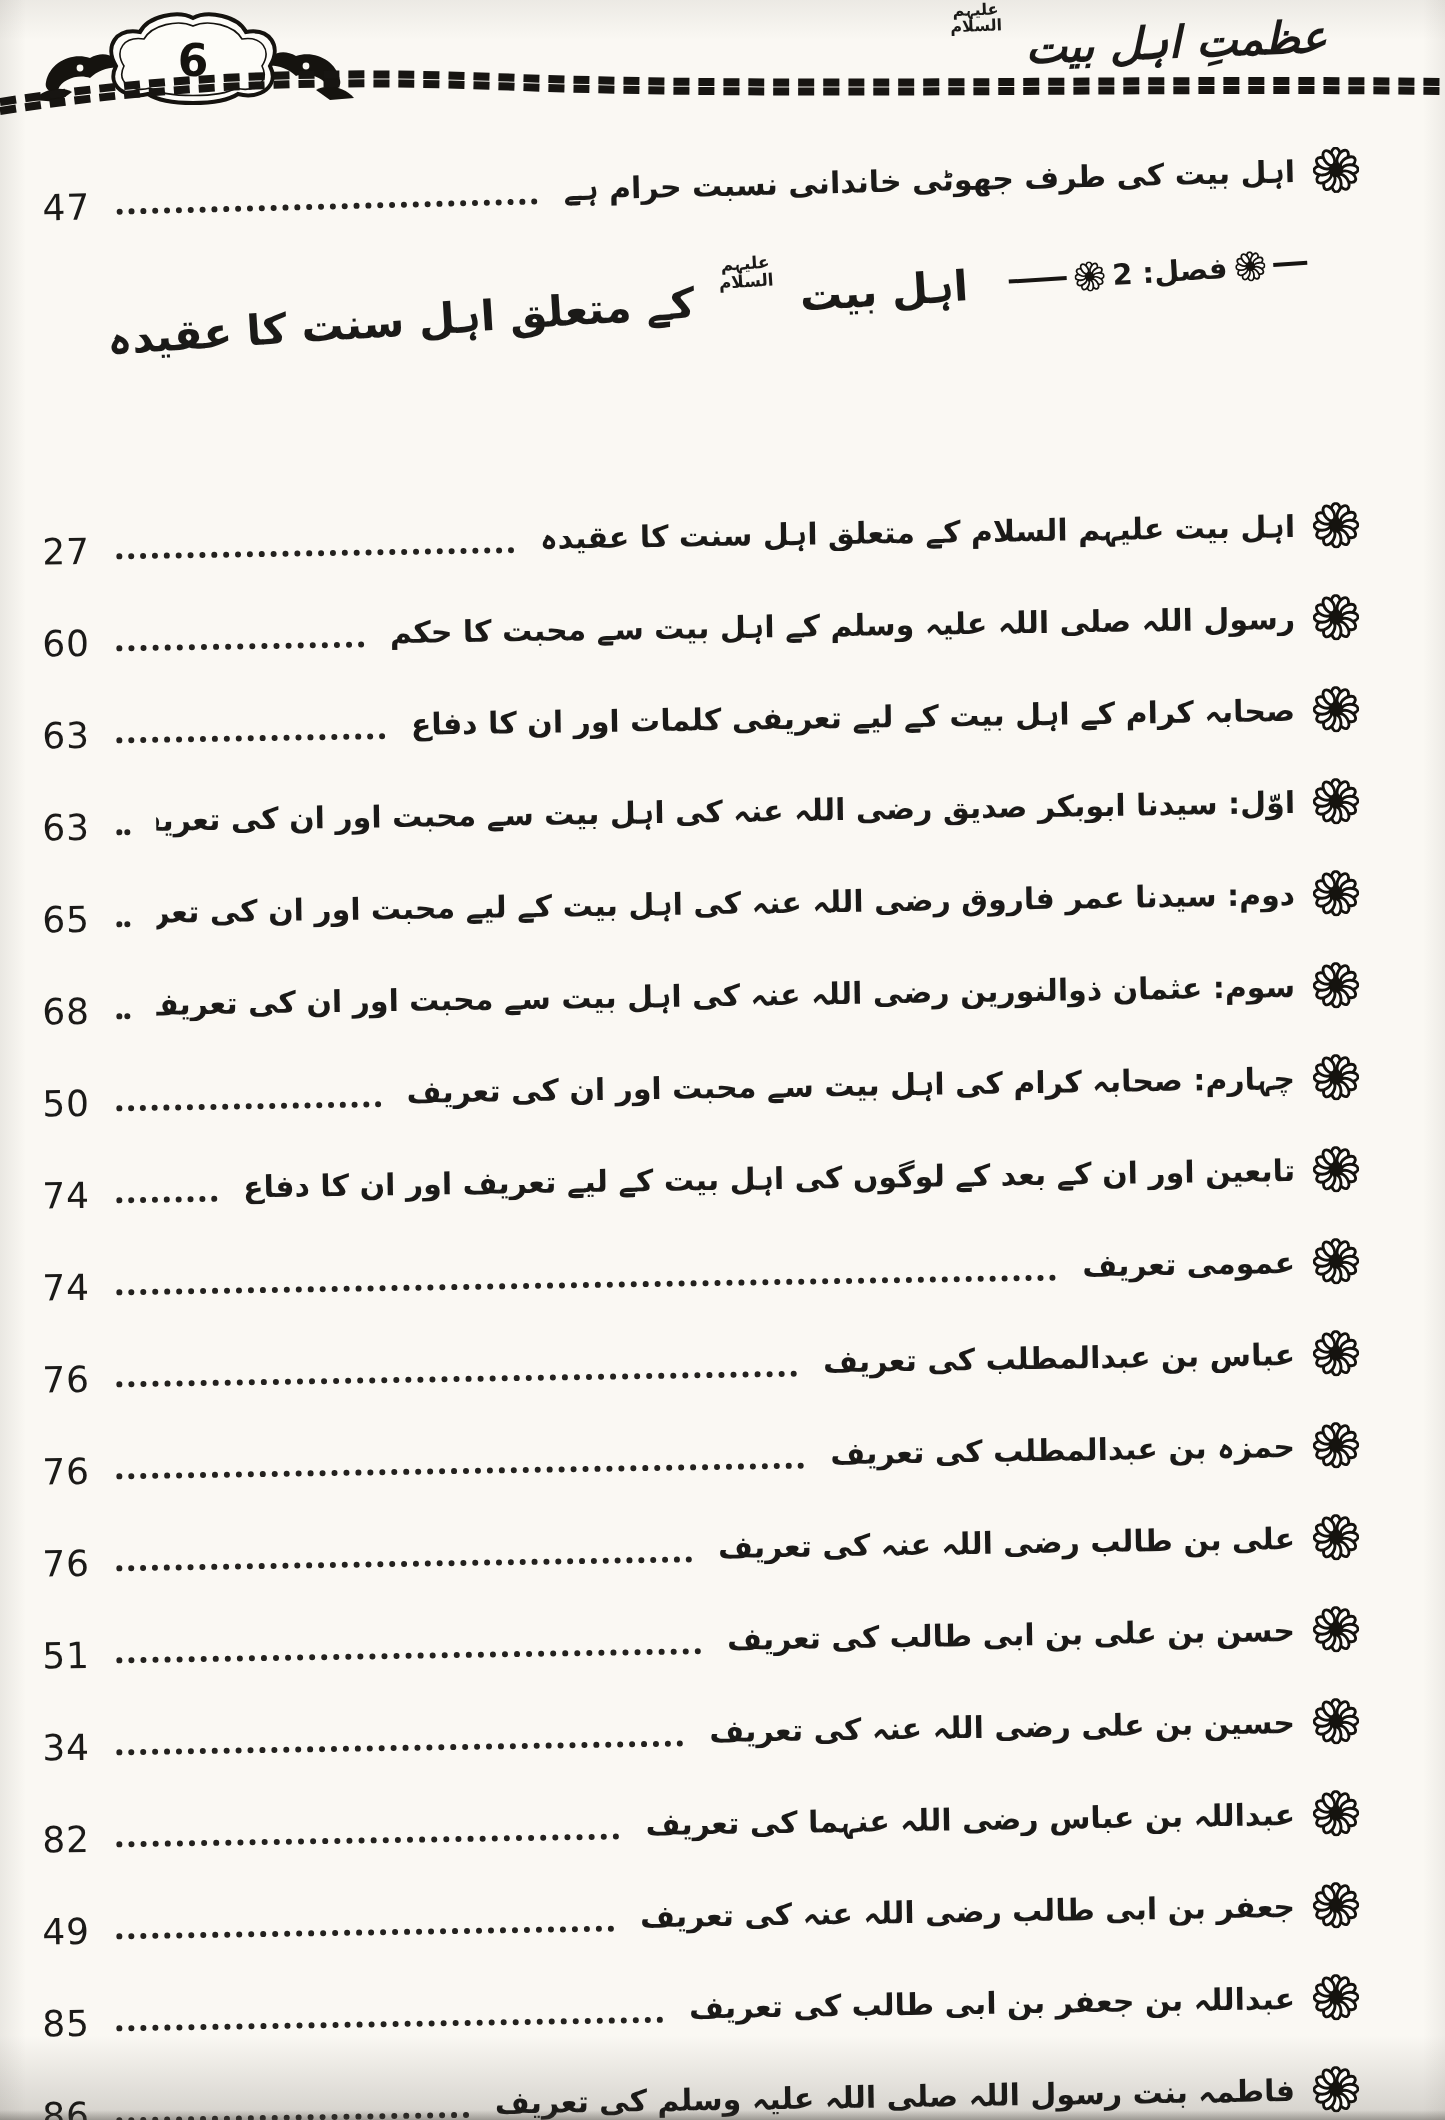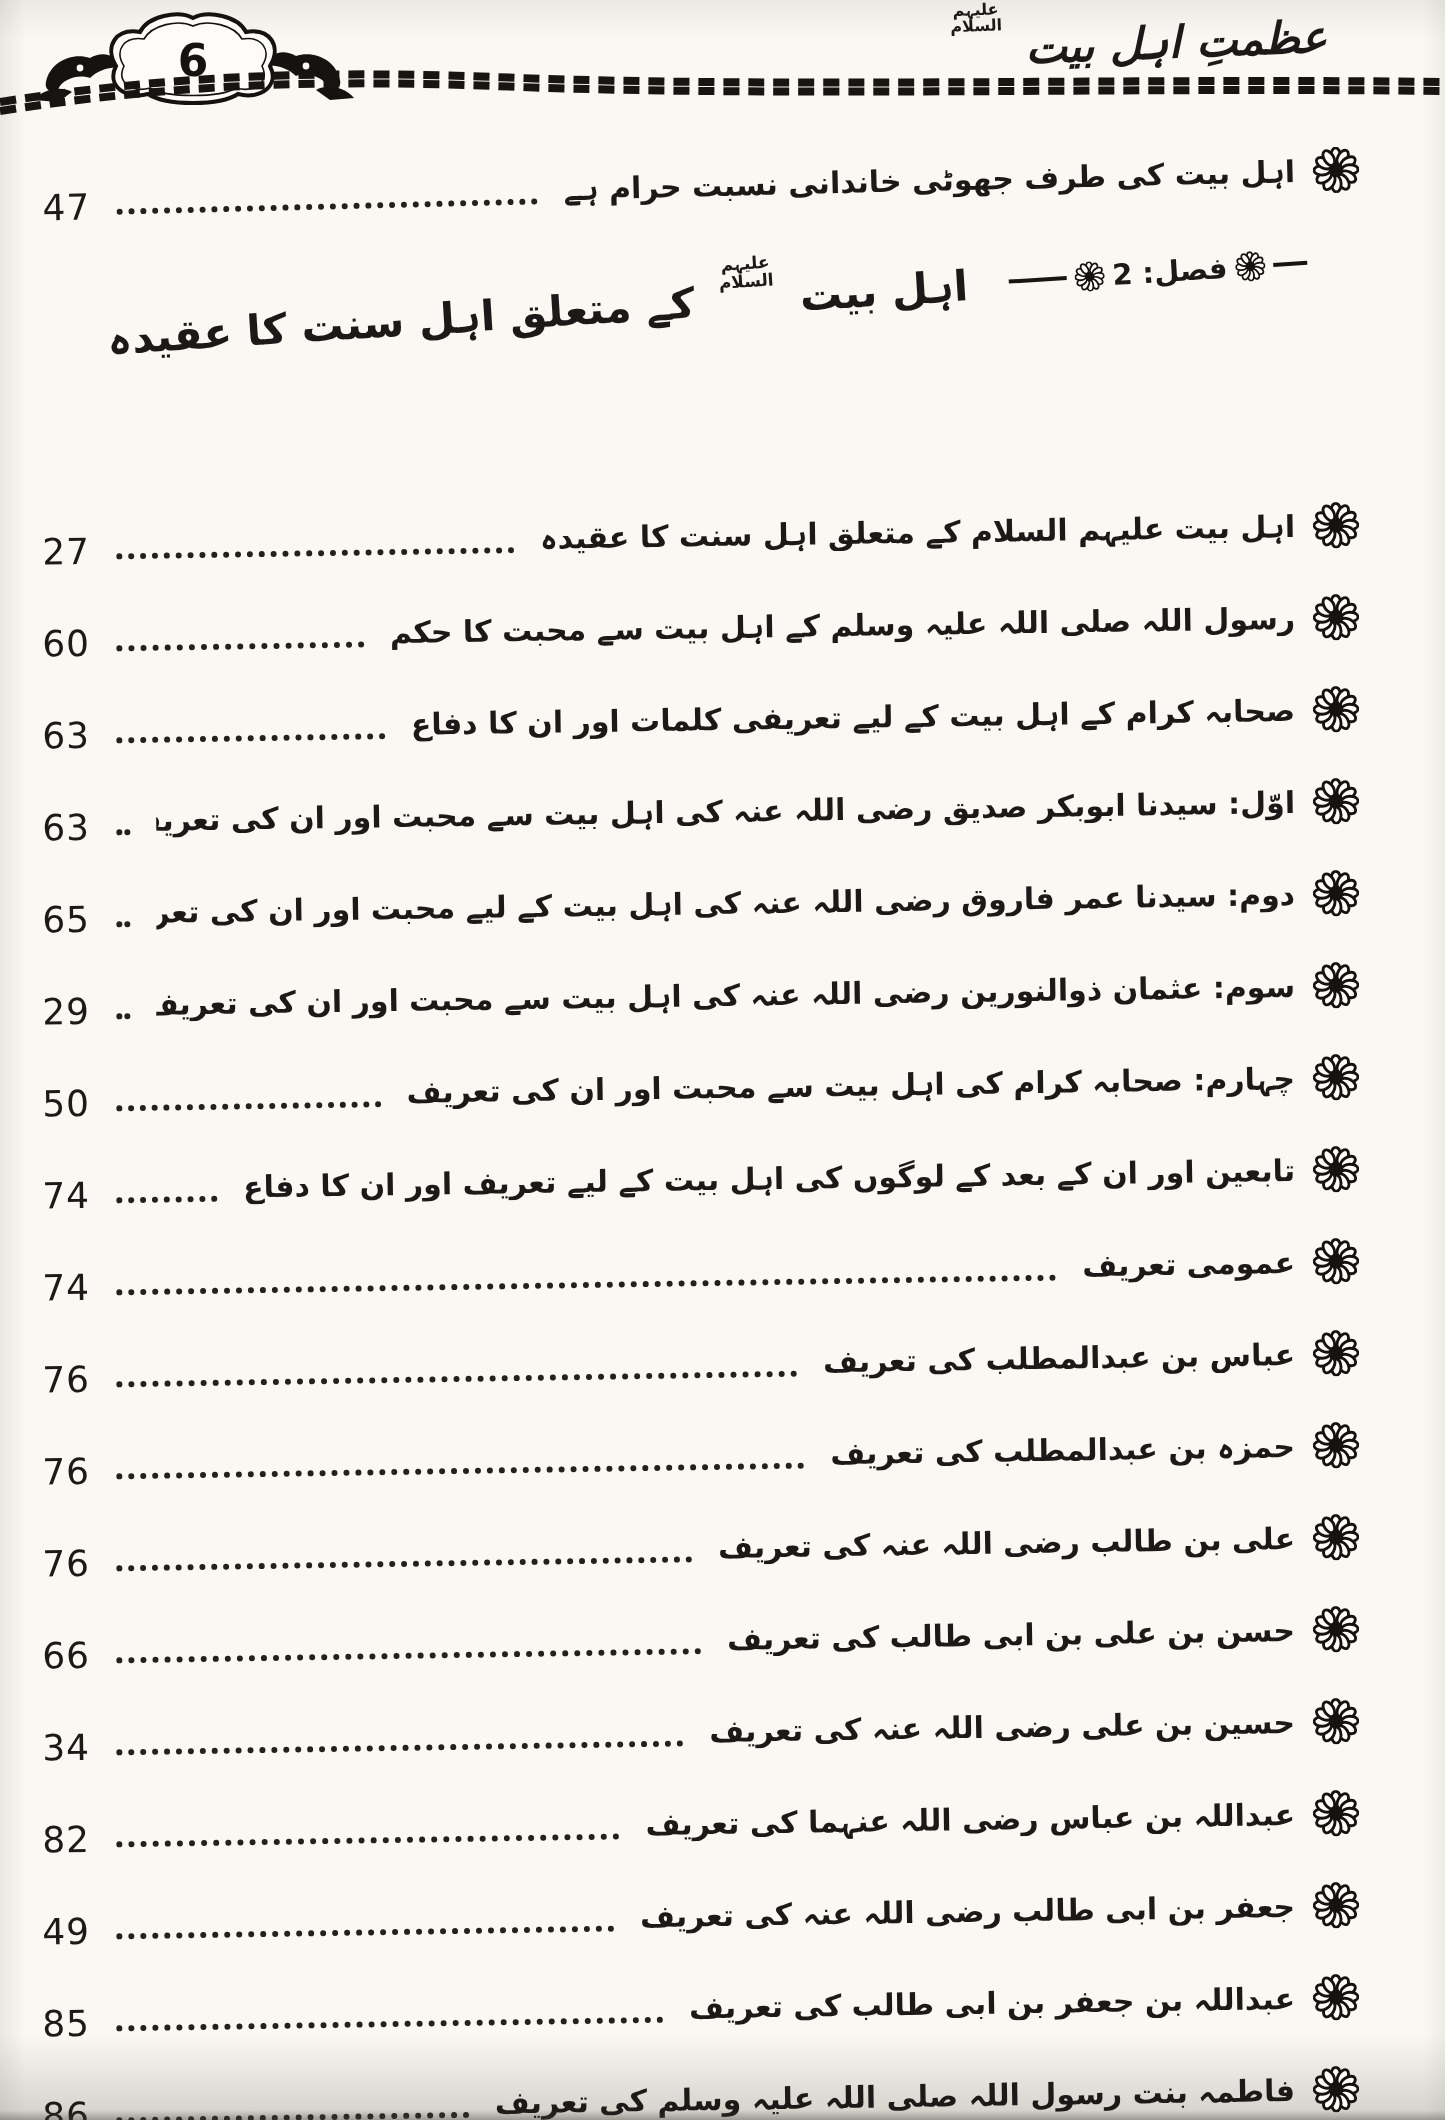--- a/index.html
+++ b/index.html
@@ -221,21 +221,21 @@
     <span class="leader"></span>
     <span class="entry-page">65</span>
   </div>
 
   <div class="toc-row">
     <svg class="bullet" viewBox="0 0 48 48">
             <use href="#flower"></use>
           </svg>
     <span class="entry-text">سوم: عثمان ذوالنورین رضی اللہ عنہ کی اہل بیت سے محبت اور ان کی تعریف</span>
     <span class="leader"></span>
-    <span class="entry-page">29</span>
+    <span class="entry-page">68</span>
   </div>
 
   <div class="toc-row">
     <svg class="bullet" viewBox="0 0 48 48">
             <use href="#flower"></use>
           </svg>
     <span class="entry-text">چہارم: صحابہ کرام کی اہل بیت سے محبت اور ان کی تعریف</span>
     <span class="leader"></span>
     <span class="entry-page">50</span>
   </div>
@@ -284,21 +284,21 @@
     <span class="leader"></span>
     <span class="entry-page">76</span>
   </div>
 
   <div class="toc-row">
     <svg class="bullet" viewBox="0 0 48 48">
             <use href="#flower"></use>
           </svg>
     <span class="entry-text">حسن بن علی بن ابی طالب کی تعریف</span>
     <span class="leader"></span>
-    <span class="entry-page">66</span>
+    <span class="entry-page">51</span>
   </div>
 
   <div class="toc-row">
     <svg class="bullet" viewBox="0 0 48 48">
             <use href="#flower"></use>
           </svg>
     <span class="entry-text">حسین بن علی رضی اللہ عنہ کی تعریف</span>
     <span class="leader"></span>
     <span class="entry-page">34</span>
   </div>

